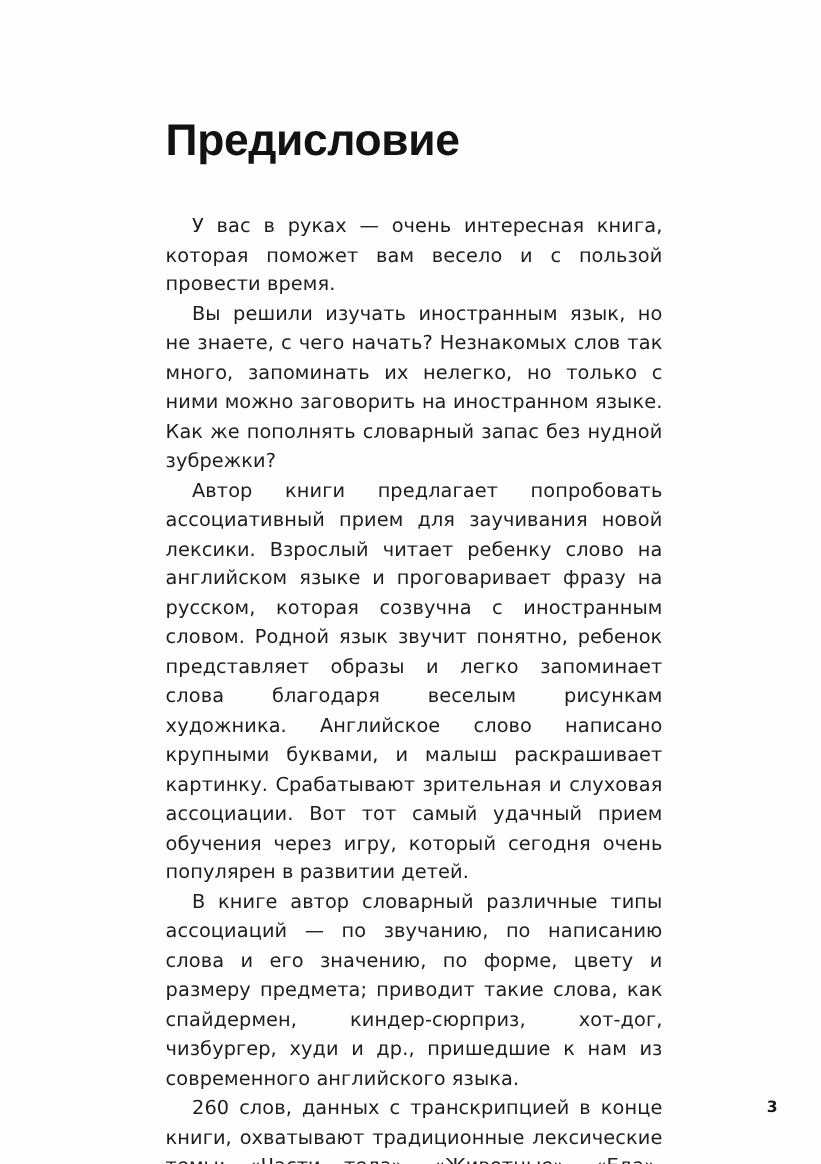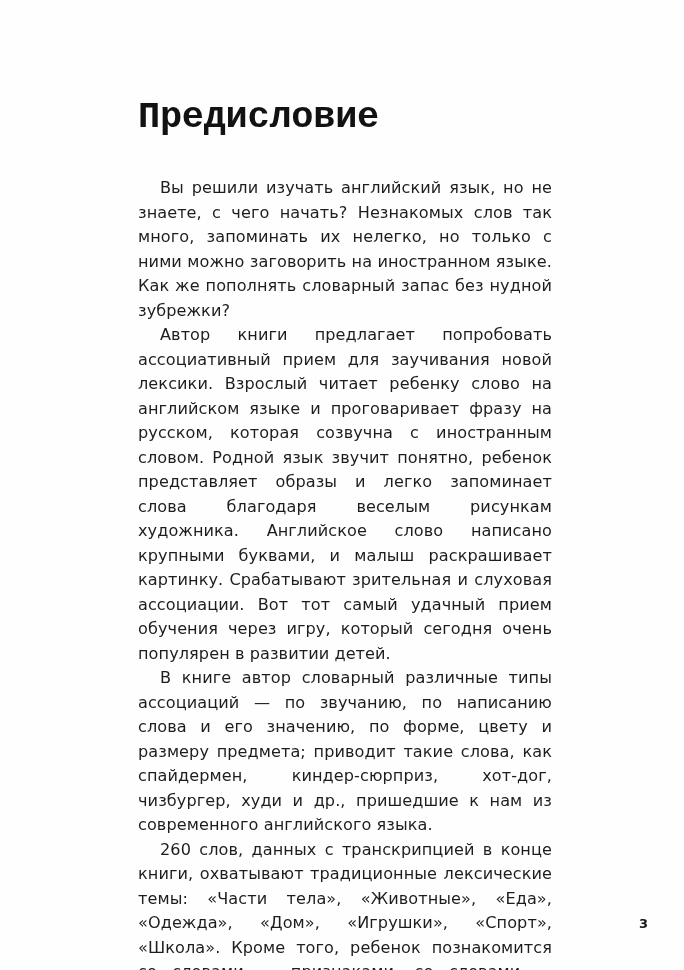--- a/index.html
+++ b/index.html
@@ -26,21 +26,21 @@
 
   
   .content {
     position: absolute;
     left: 138px;
     top: 96px;
     width: 414px;
   }
 
   .chapter-title {
-    font-family: Liberation Mono, monospace;
+    font-family: Liberation Sans, sans-serif;
     font-weight: 700;
     font-size: 37px;
     line-height: 42px;
     letter-spacing: -0.3px;
     color: #121212;
     margin: 0 0 38px 0;
     white-space: nowrap;
   }
 
   .body-text {
@@ -78,21 +78,22 @@
 </head>
 <body>
 
 <div class="page">
 
   <div class="content">
 
     <h1 class="chapter-title">Предисловие</h1>
 
     <div class="body-text">
-      <p>Вы решили изучать английский язык, но не знаете, с чего начать? Незнакомых слов так много, запоминать их нелегко, но только с ними можно заговорить на иностранном языке. Как же пополнять словарный запас без нудной зубрежки?</p>
+      <p>У вас в руках — очень интересная книга, которая поможет вам весело и с пользой провести время.</p>
+      <p>Вы решили изучать иностранным язык, но не знаете, с чего начать? Незнакомых слов так много, запоминать их нелегко, но только с ними можно заговорить на иностранном языке. Как же пополнять словарный запас без нудной зубрежки?</p>
       <p>Автор книги предлагает попробовать ассоциативный прием для заучивания новой лексики. Взрослый читает ребенку слово на английском языке и проговаривает фразу на русском, которая созвучна с иностранным словом. Родной язык звучит понятно, ребенок представляет образы и легко запоминает слова благодаря веселым рисункам художника. Английское слово написано крупными буквами, и малыш раскрашивает картинку. Срабатывают зрительная и слуховая ассоциации. Вот тот самый удачный прием обучения через игру, который сегодня очень популярен в развитии детей.</p>
       <p>В книге автор словарный различные типы ассоциаций — по звучанию, по написанию слова и его значению, по форме, цвету и размеру предмета; приводит такие слова, как спайдермен, киндер-сюрприз, хот-дог, чизбургер, худи и др., пришедшие к нам из современного английского языка.</p>
       <p>260 слов, данных с транскрипцией в конце книги, охватывают традиционные лексические темы: «Части тела», «Животные», «Еда», «Одежда», «Дом», «Игрушки», «Спорт», «Школа». Кроме того, ребенок познакомится со словами — признаками, со словами — действиями,</p>
     </div>
 
   </div>
 
   <div class="folio">3</div>
 
 </div>

